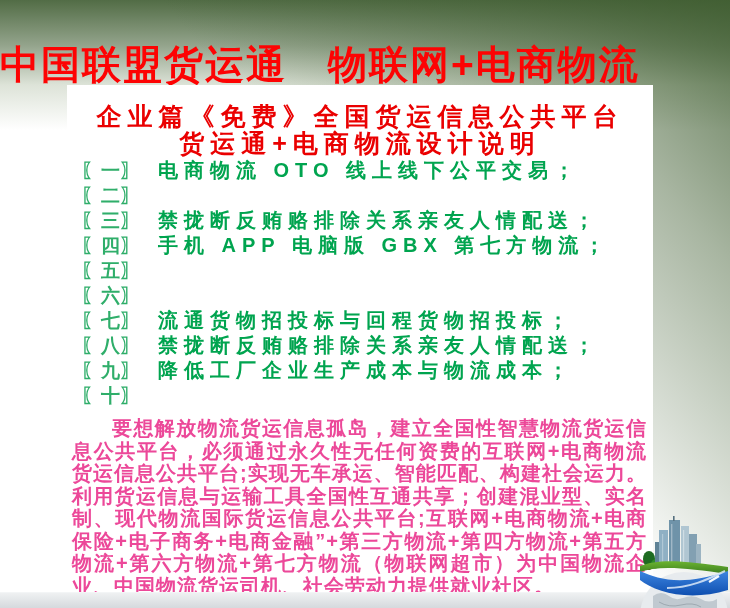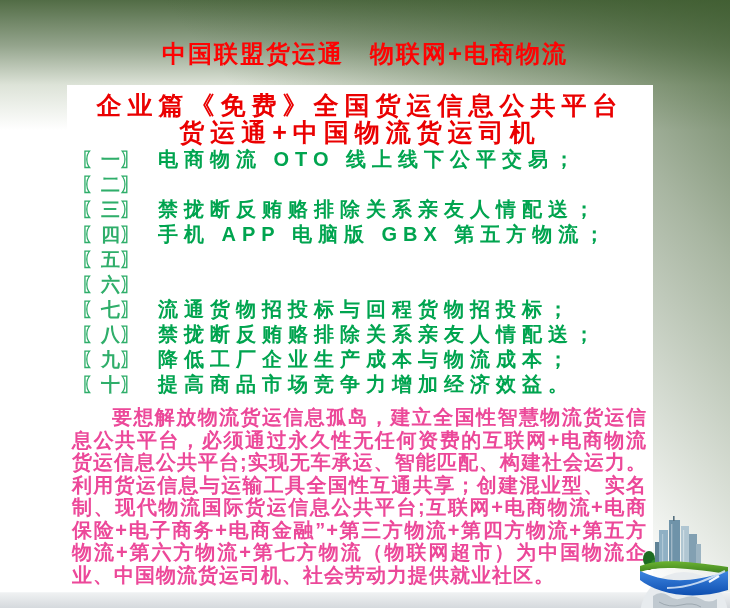--- a/index.html
+++ b/index.html
@@ -6,63 +6,63 @@
   body{font-family:"Liberation Sans","DejaVu Sans",sans-serif;}
   .page{position:relative;width:730px;height:608px;overflow:hidden;background:#ffffff;}
   .bg{position:absolute;inset:0;
       background:
         linear-gradient(230deg, rgba(62,92,47,0.80) 0%, rgba(62,92,47,0.45) 18%, rgba(62,92,47,0) 46%),
         linear-gradient(180deg, rgba(58,88,44,0.88) 0px, rgba(58,88,44,0.55) 45px, rgba(120,144,100,0.25) 85px, rgba(120,144,100,0) 130px);
   }
   .footer-band{position:absolute;left:0;right:0;bottom:0;height:15px;
       background:linear-gradient(180deg,#eff1f2 0%,#d5d9dd 100%);
       border-top:1px solid #f3f5f6;}
-  .main-title{position:absolute;top:38px;left:0;width:100%;text-align:center;
-      color:#fd0303;font-size:24px;font-weight:bold;letter-spacing:2px;white-space:nowrap;}
+  .main-title{position:absolute;top:38px;left:0;width:100%;text-align:left;
+      color:#fd0303;font-size:39px;font-weight:bold;letter-spacing:2px;white-space:nowrap;}
   .content-box{position:absolute;left:67px;top:85px;width:586px;height:508px;background:#ffffff;}
   .heading{width:100%;text-align:center;color:#ea0001;font-size:25px;font-weight:bold;
       letter-spacing:6px;line-height:27px;white-space:nowrap;}
-  .heading.first{padding-top:7px;}
+  .heading.first{padding-top:18px;}
   .feature-list{margin-top:1px;}
   .row{position:relative;height:25px;}
   .marker{position:absolute;left:14px;top:0;line-height:25px;color:#2fae6a;
       font-size:19px;font-weight:bold;letter-spacing:1px;white-space:nowrap;}
   .itxt{position:absolute;left:91px;top:0;line-height:25px;color:#00a44f;
       font-size:20px;font-weight:bold;letter-spacing:6px;white-space:nowrap;}
   .para{margin:9px 6px 0 5px;color:#ec4899;font-size:20px;font-weight:bold;
       line-height:22.5px;letter-spacing:1px;text-align:justify;text-indent:2em;}
   .globe{position:absolute;right:1px;bottom:0;z-index:5;}
 </style>
 </head>
 <body>
 
 <div class="page">
   <div class="bg"></div>
 
   <div class="main-title">中国联盟货运通　物联网+电商物流</div>
 
   <div class="content-box">
     <div class="heading first">企业篇《免费》全国货运信息公共平台</div>
-    <div class="heading">货运通+中国物流货运司机</div>
+    <div class="heading">货运通+电商物流设计说明</div>
 
     <div class="feature-list">
       <div class="row">
         <span class="marker">〖一〗</span>
         <span class="itxt">电商物流 OTO 线上线下公平交易；</span>
       </div>
       <div class="row">
         <span class="marker">〖二〗</span>
       </div>
       <div class="row">
         <span class="marker">〖三〗</span>
         <span class="itxt">禁拢断反贿赂排除关系亲友人情配送；</span>
       </div>
       <div class="row">
         <span class="marker">〖四〗</span>
-        <span class="itxt">手机 APP 电脑版 GBX 第五方物流；</span>
+        <span class="itxt">手机 APP 电脑版 GBX 第七方物流；</span>
       </div>
       <div class="row">
         <span class="marker">〖五〗</span>
       </div>
       <div class="row">
         <span class="marker">〖六〗</span>
       </div>
       <div class="row">
         <span class="marker">〖七〗</span>
         <span class="itxt">流通货物招投标与回程货物招投标；</span>
@@ -70,21 +70,20 @@
       <div class="row">
         <span class="marker">〖八〗</span>
         <span class="itxt">禁拢断反贿赂排除关系亲友人情配送；</span>
       </div>
       <div class="row">
         <span class="marker">〖九〗</span>
         <span class="itxt">降低工厂企业生产成本与物流成本；</span>
       </div>
       <div class="row">
         <span class="marker">〖十〗</span>
-        <span class="itxt">提高商品市场竞争力增加经济效益。</span>
       </div>
     </div>
 
     <p class="para">要想解放物流货运信息孤岛，建立全国性智慧物流货运信息公共平台，必须通过永久性无任何资费的互联网+电商物流货运信息公共平台;实现无车承运、智能匹配、构建社会运力。利用货运信息与运输工具全国性互通共享；创建混业型、实名制、现代物流国际货运信息公共平台;互联网+电商物流+电商保险+电子商务+电商金融”+第三方物流+第四方物流+第五方物流+第六方物流+第七方物流（物联网超市）为中国物流企业、中国物流货运司机、社会劳动力提供就业社区。</p>
   </div>
 
   <div class="footer-band"></div>
 
   <svg class="globe" width="90" height="92" viewBox="0 0 90 92">
     <defs>

